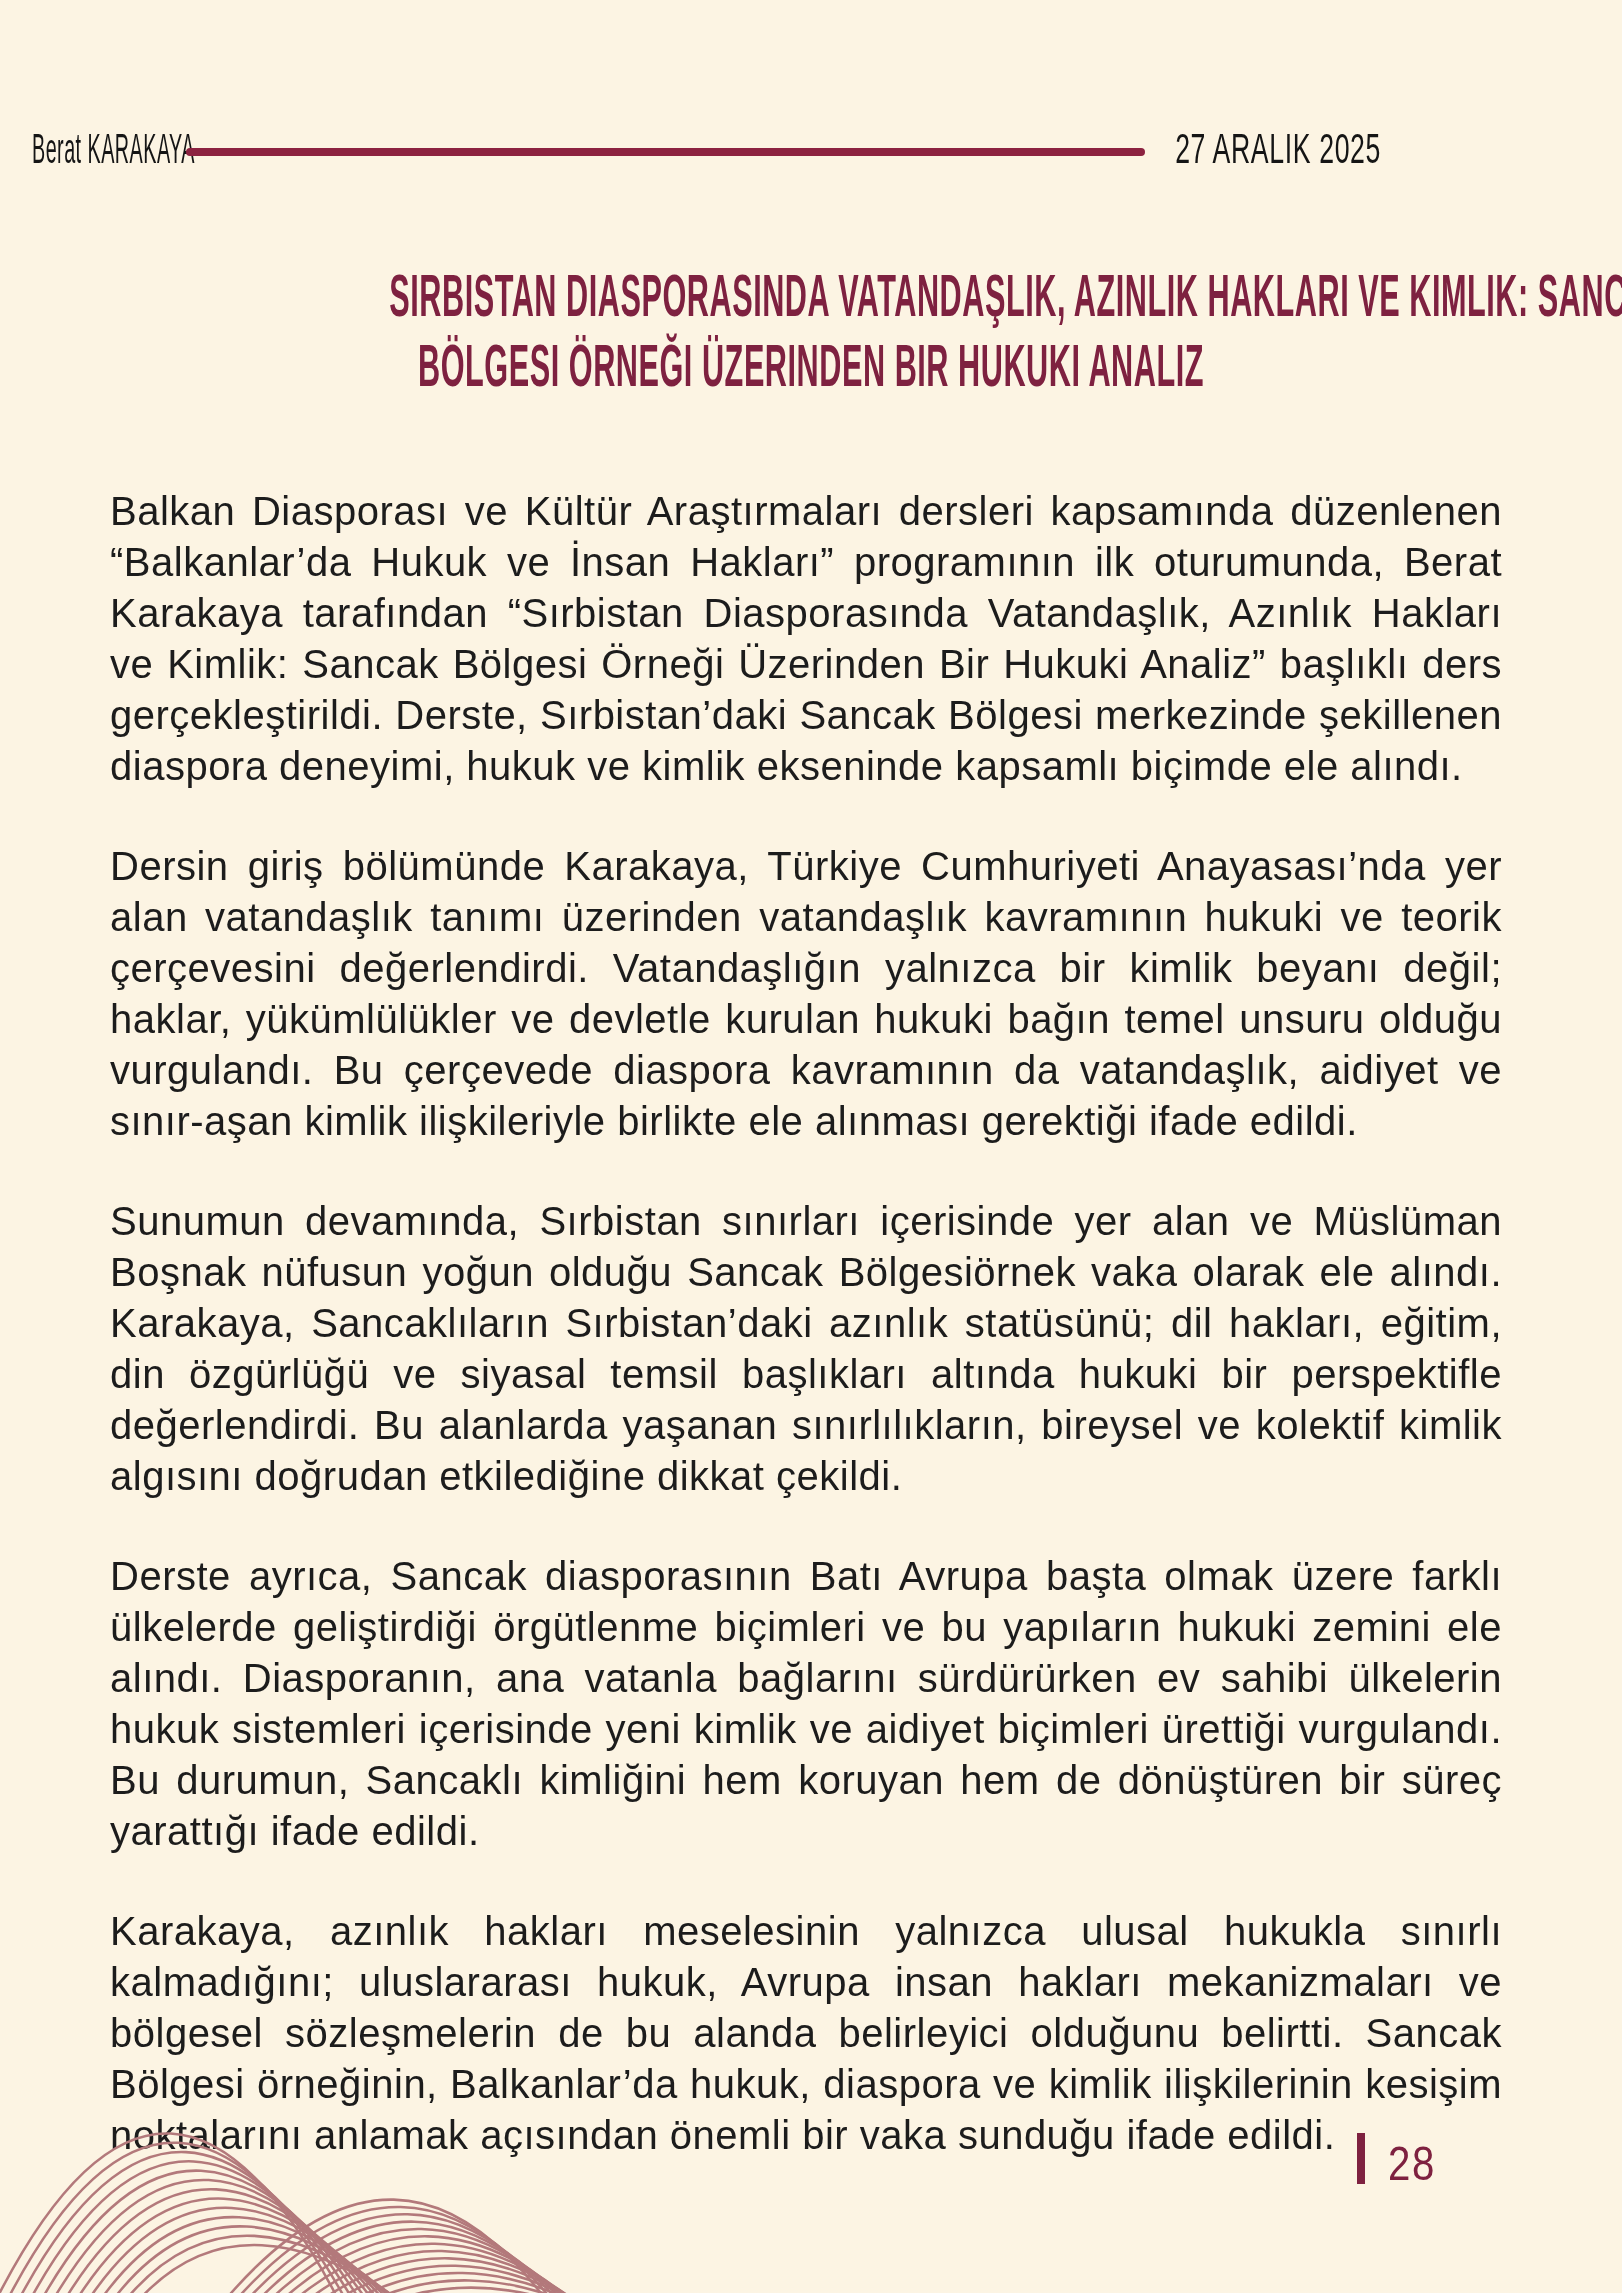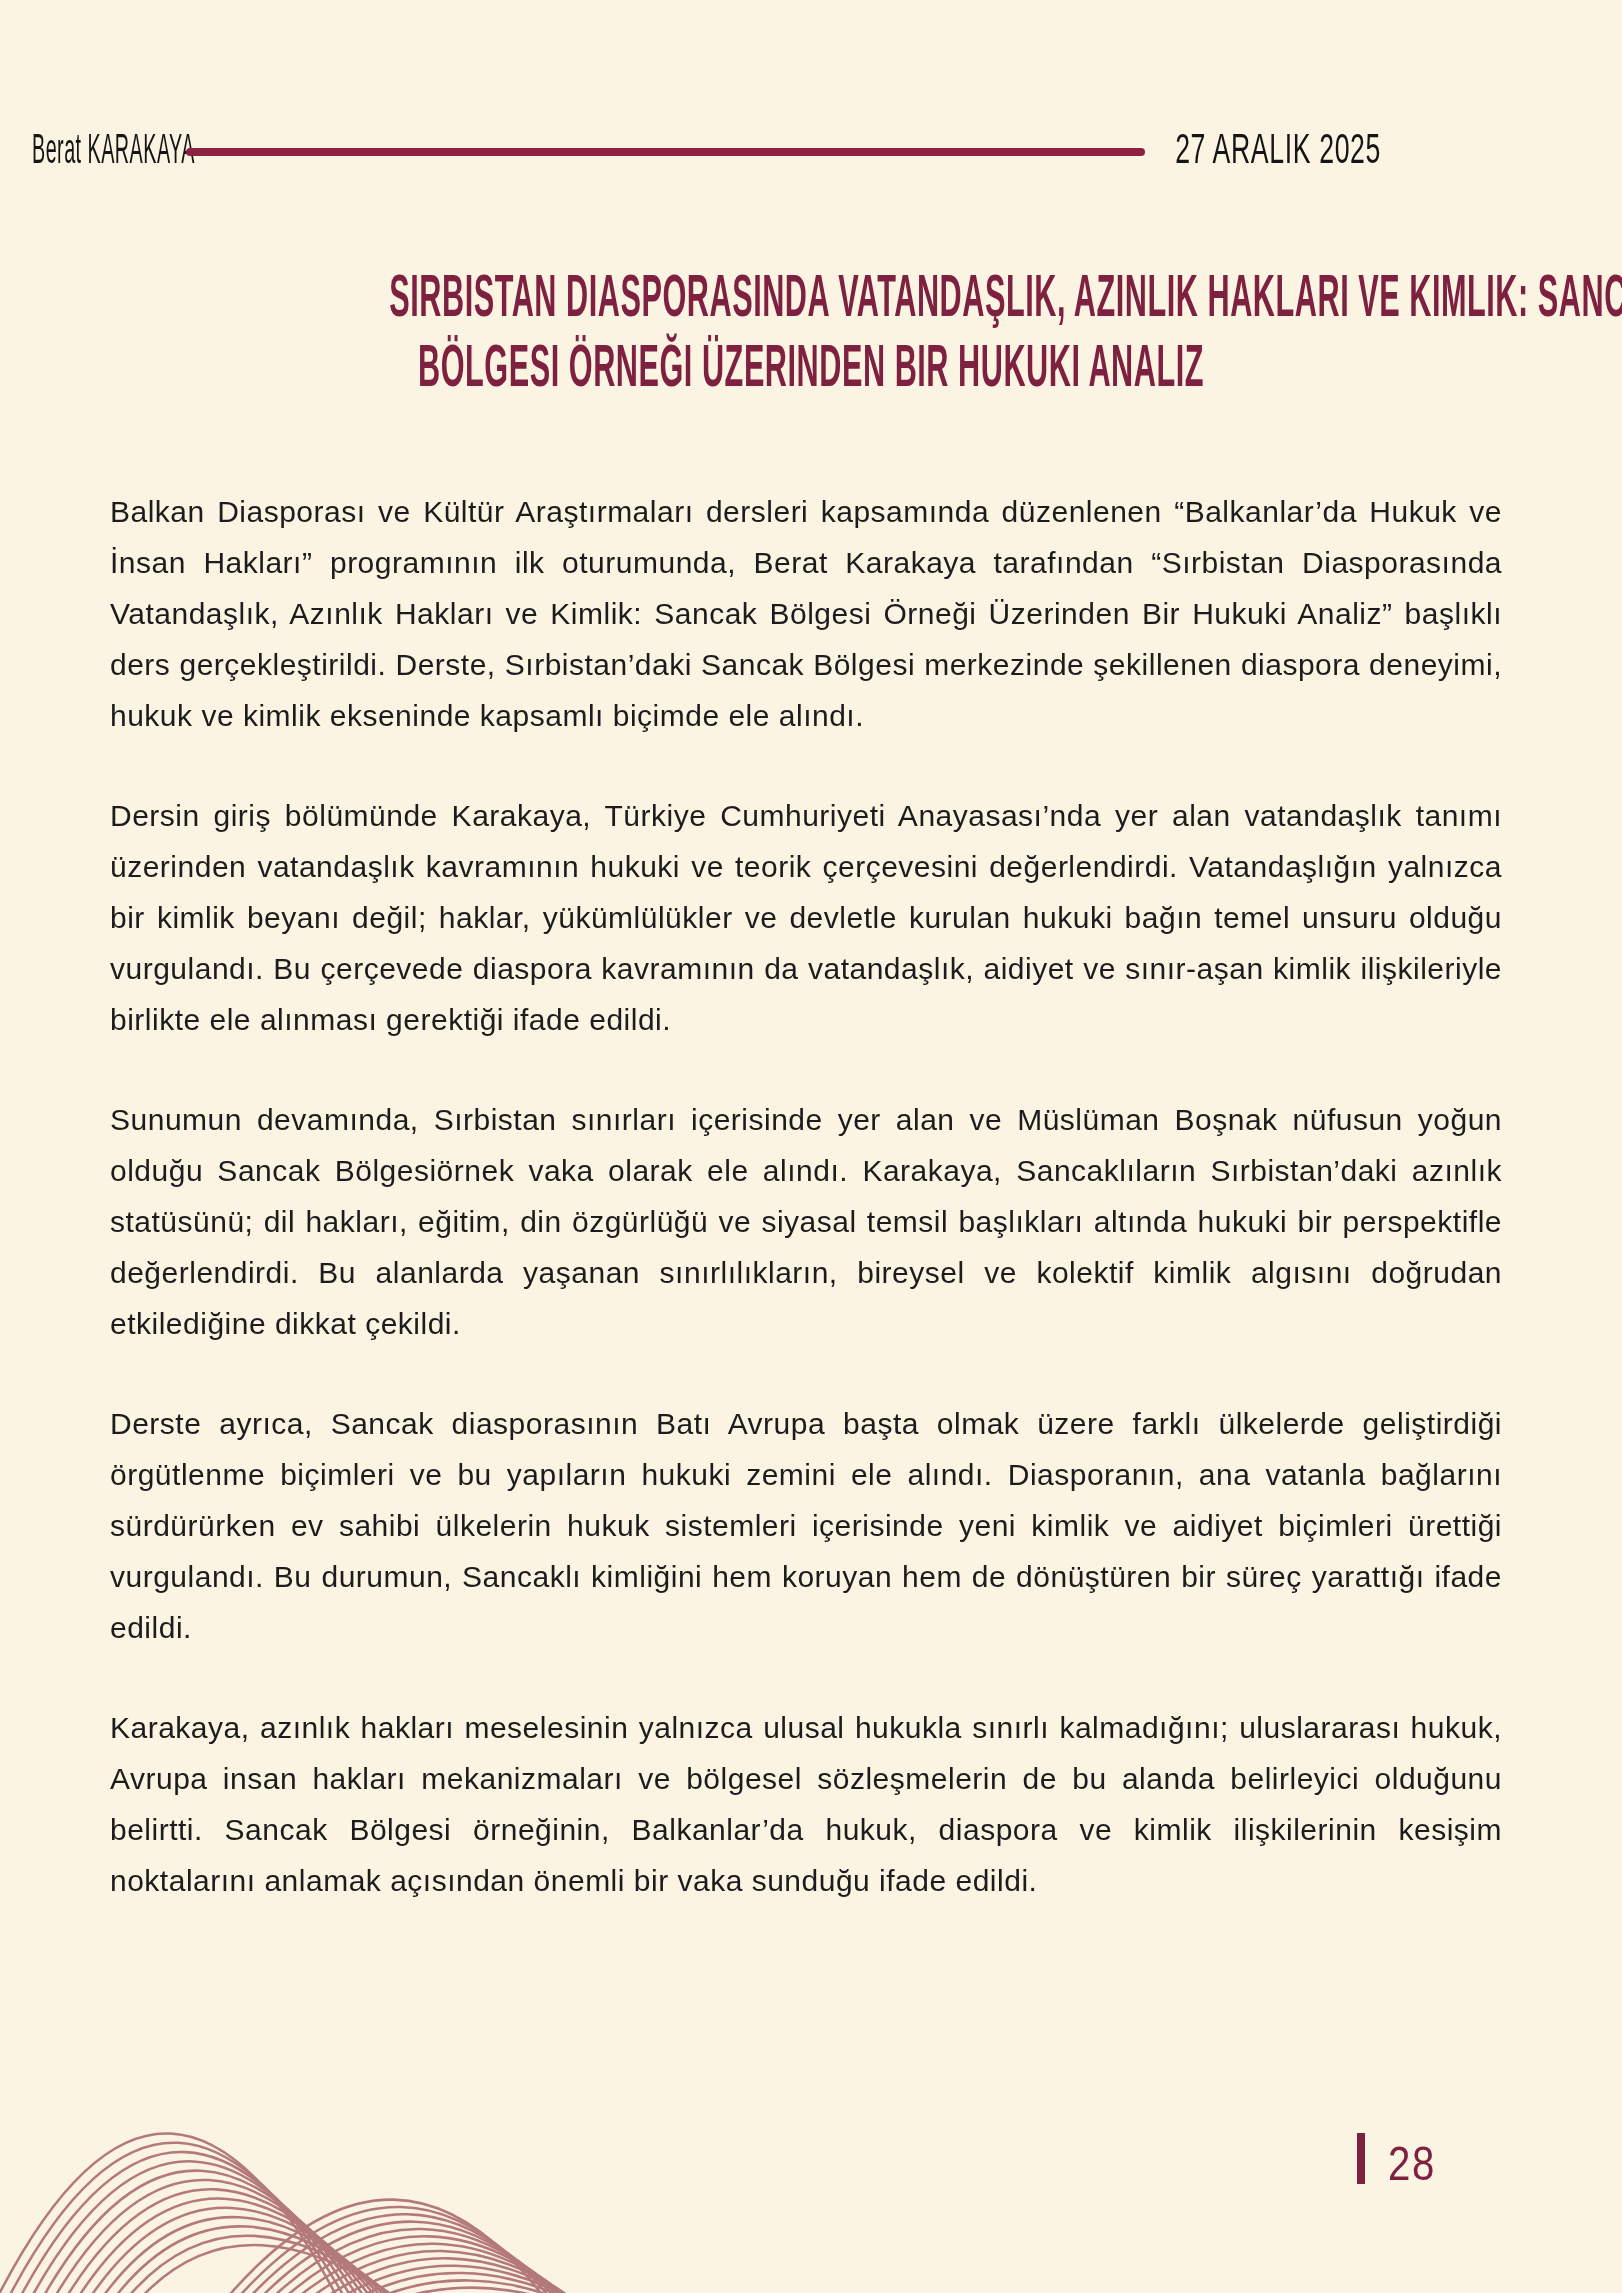--- a/index.html
+++ b/index.html
@@ -38,21 +38,21 @@
     font-weight:800;
     font-size:59px; line-height:70px;
     letter-spacing:1px;
     transform:scaleX(0.52); transform-origin:50% 0;
   }
   .article-title .t-line { white-space:nowrap; }
 
   
   .article {
     position:absolute; left:110px; top:486px; width:1392px;
-    font-size:30px; line-height:51px;
+    font-size:40px; line-height:51px;
     letter-spacing:0.5px;
     color: var(--text, #1c1c1c);
     text-align:justify;
   }
   .article p { margin:0 0 49px 0; }
 
   
   .page-number-bar {
     position:absolute; left:1357px; top:2133px;
     width:7.8px; height:51px;

